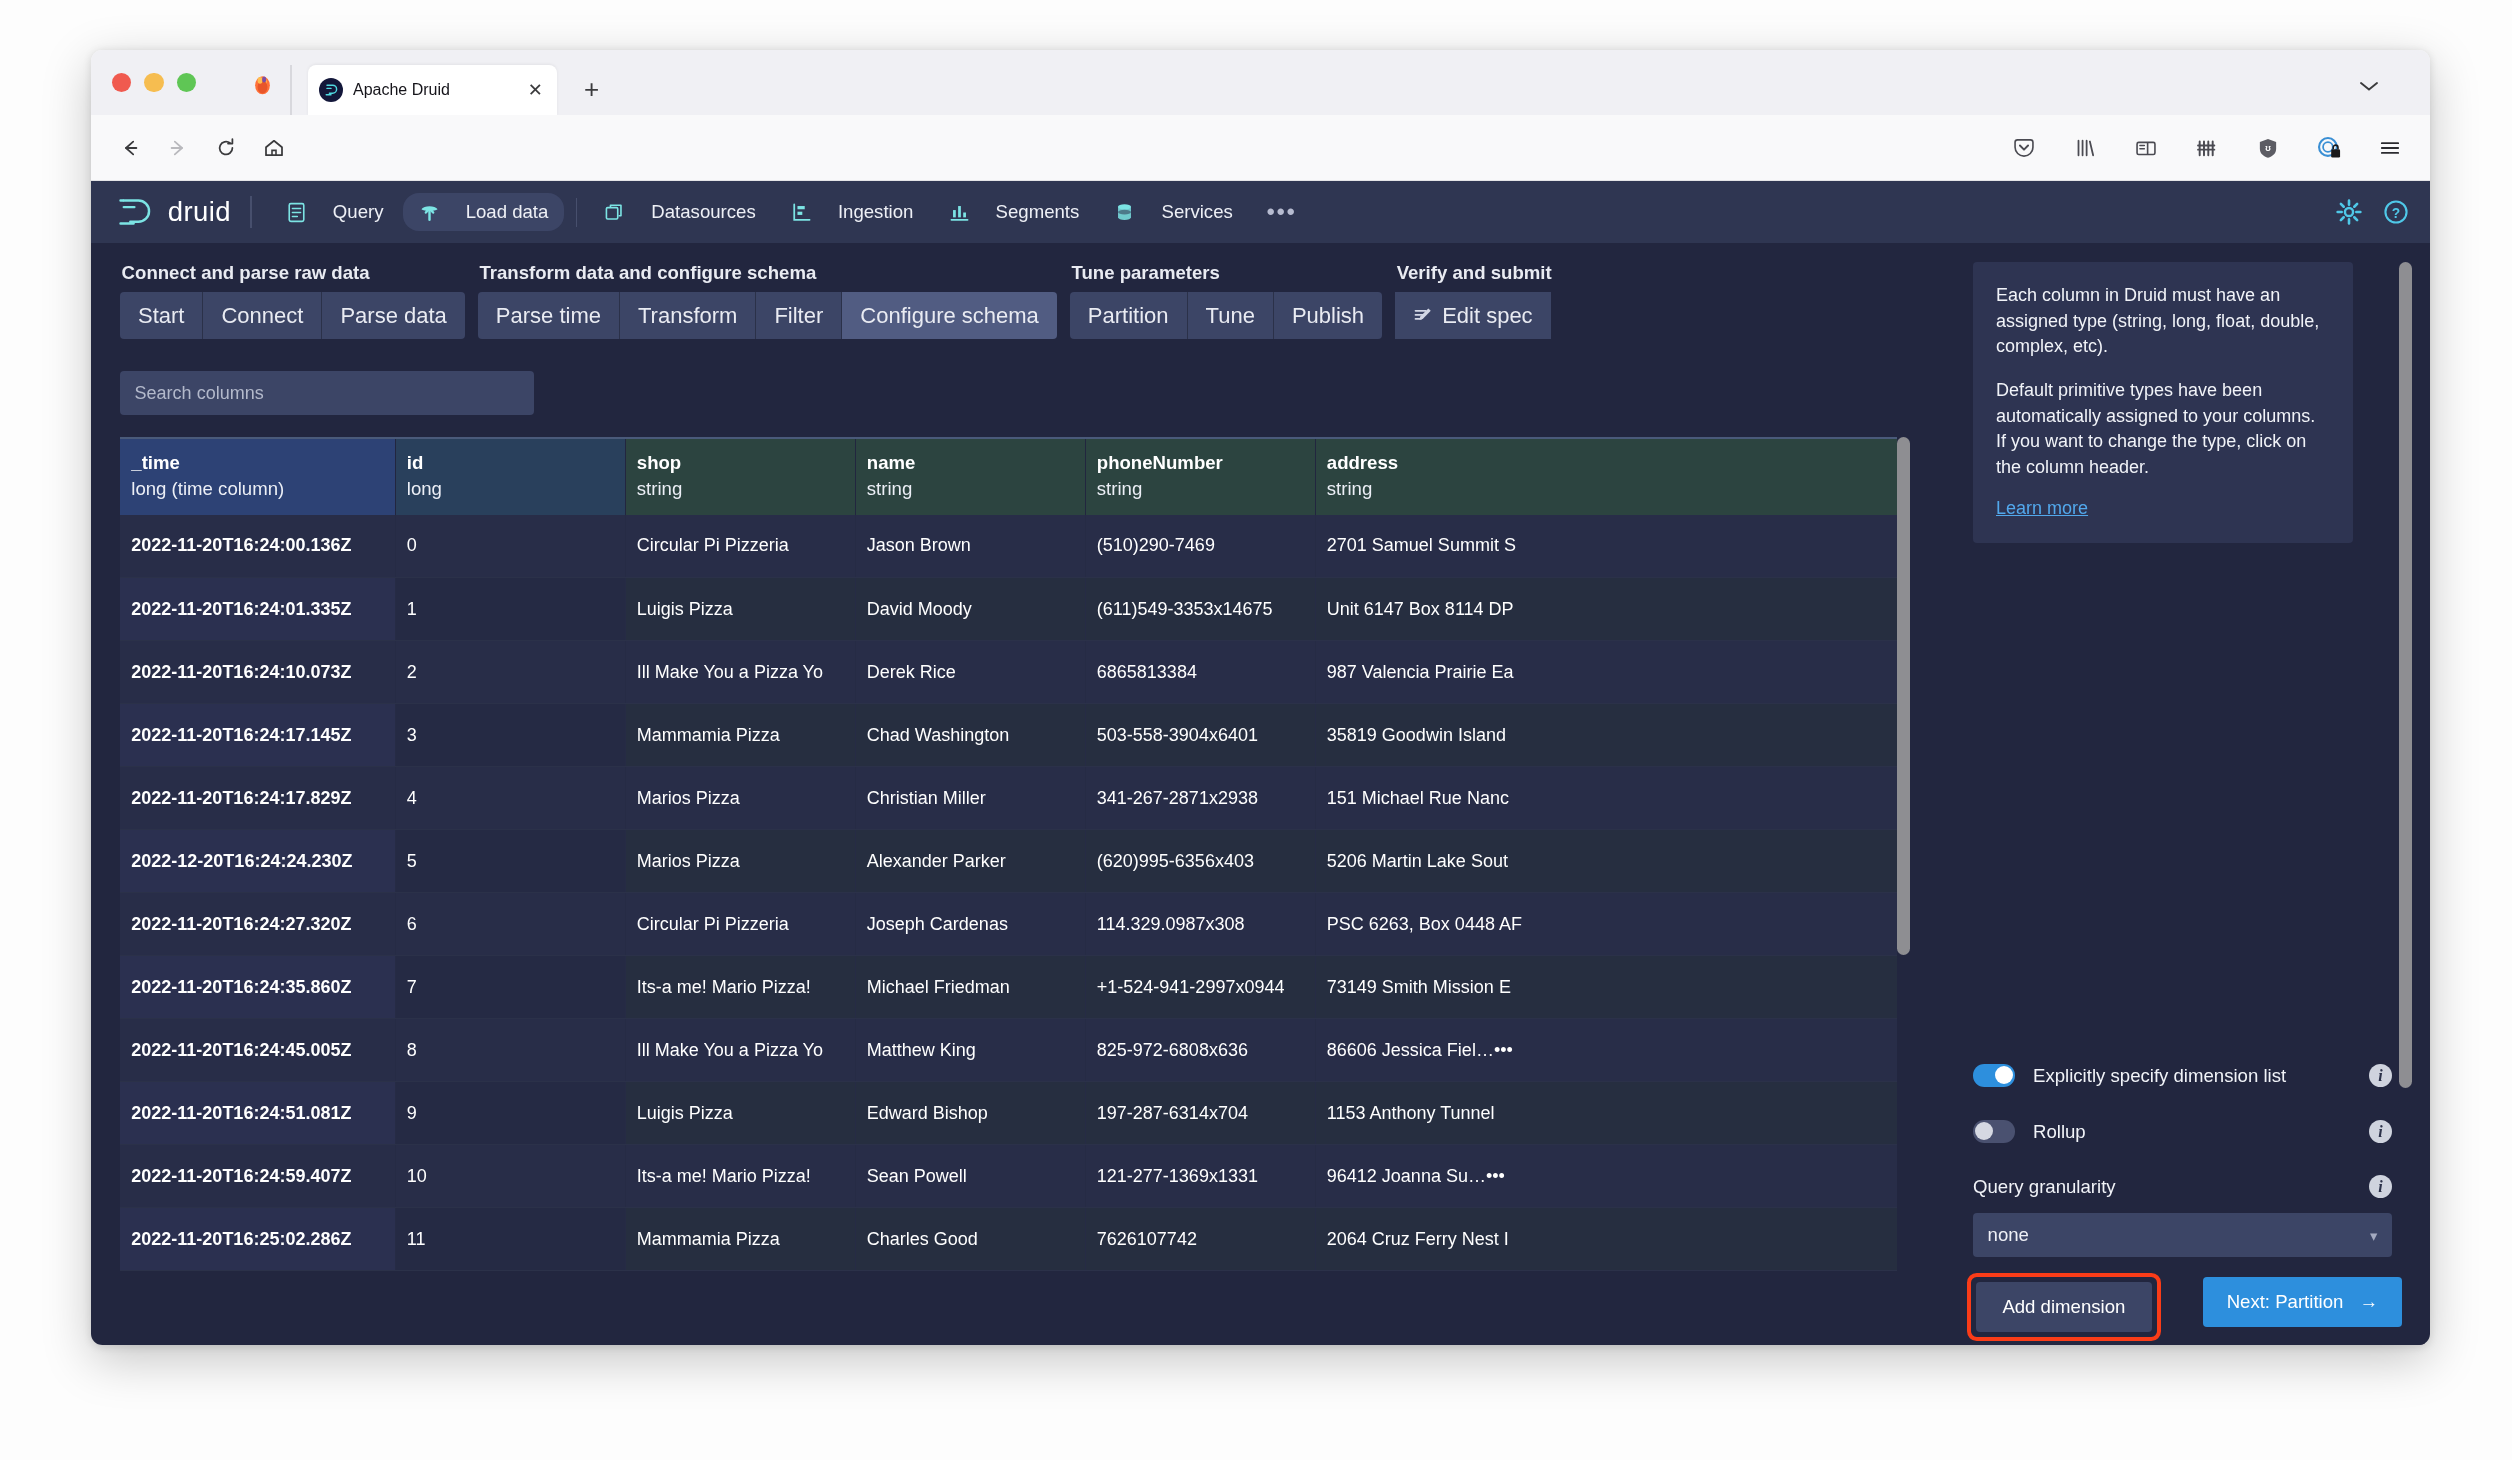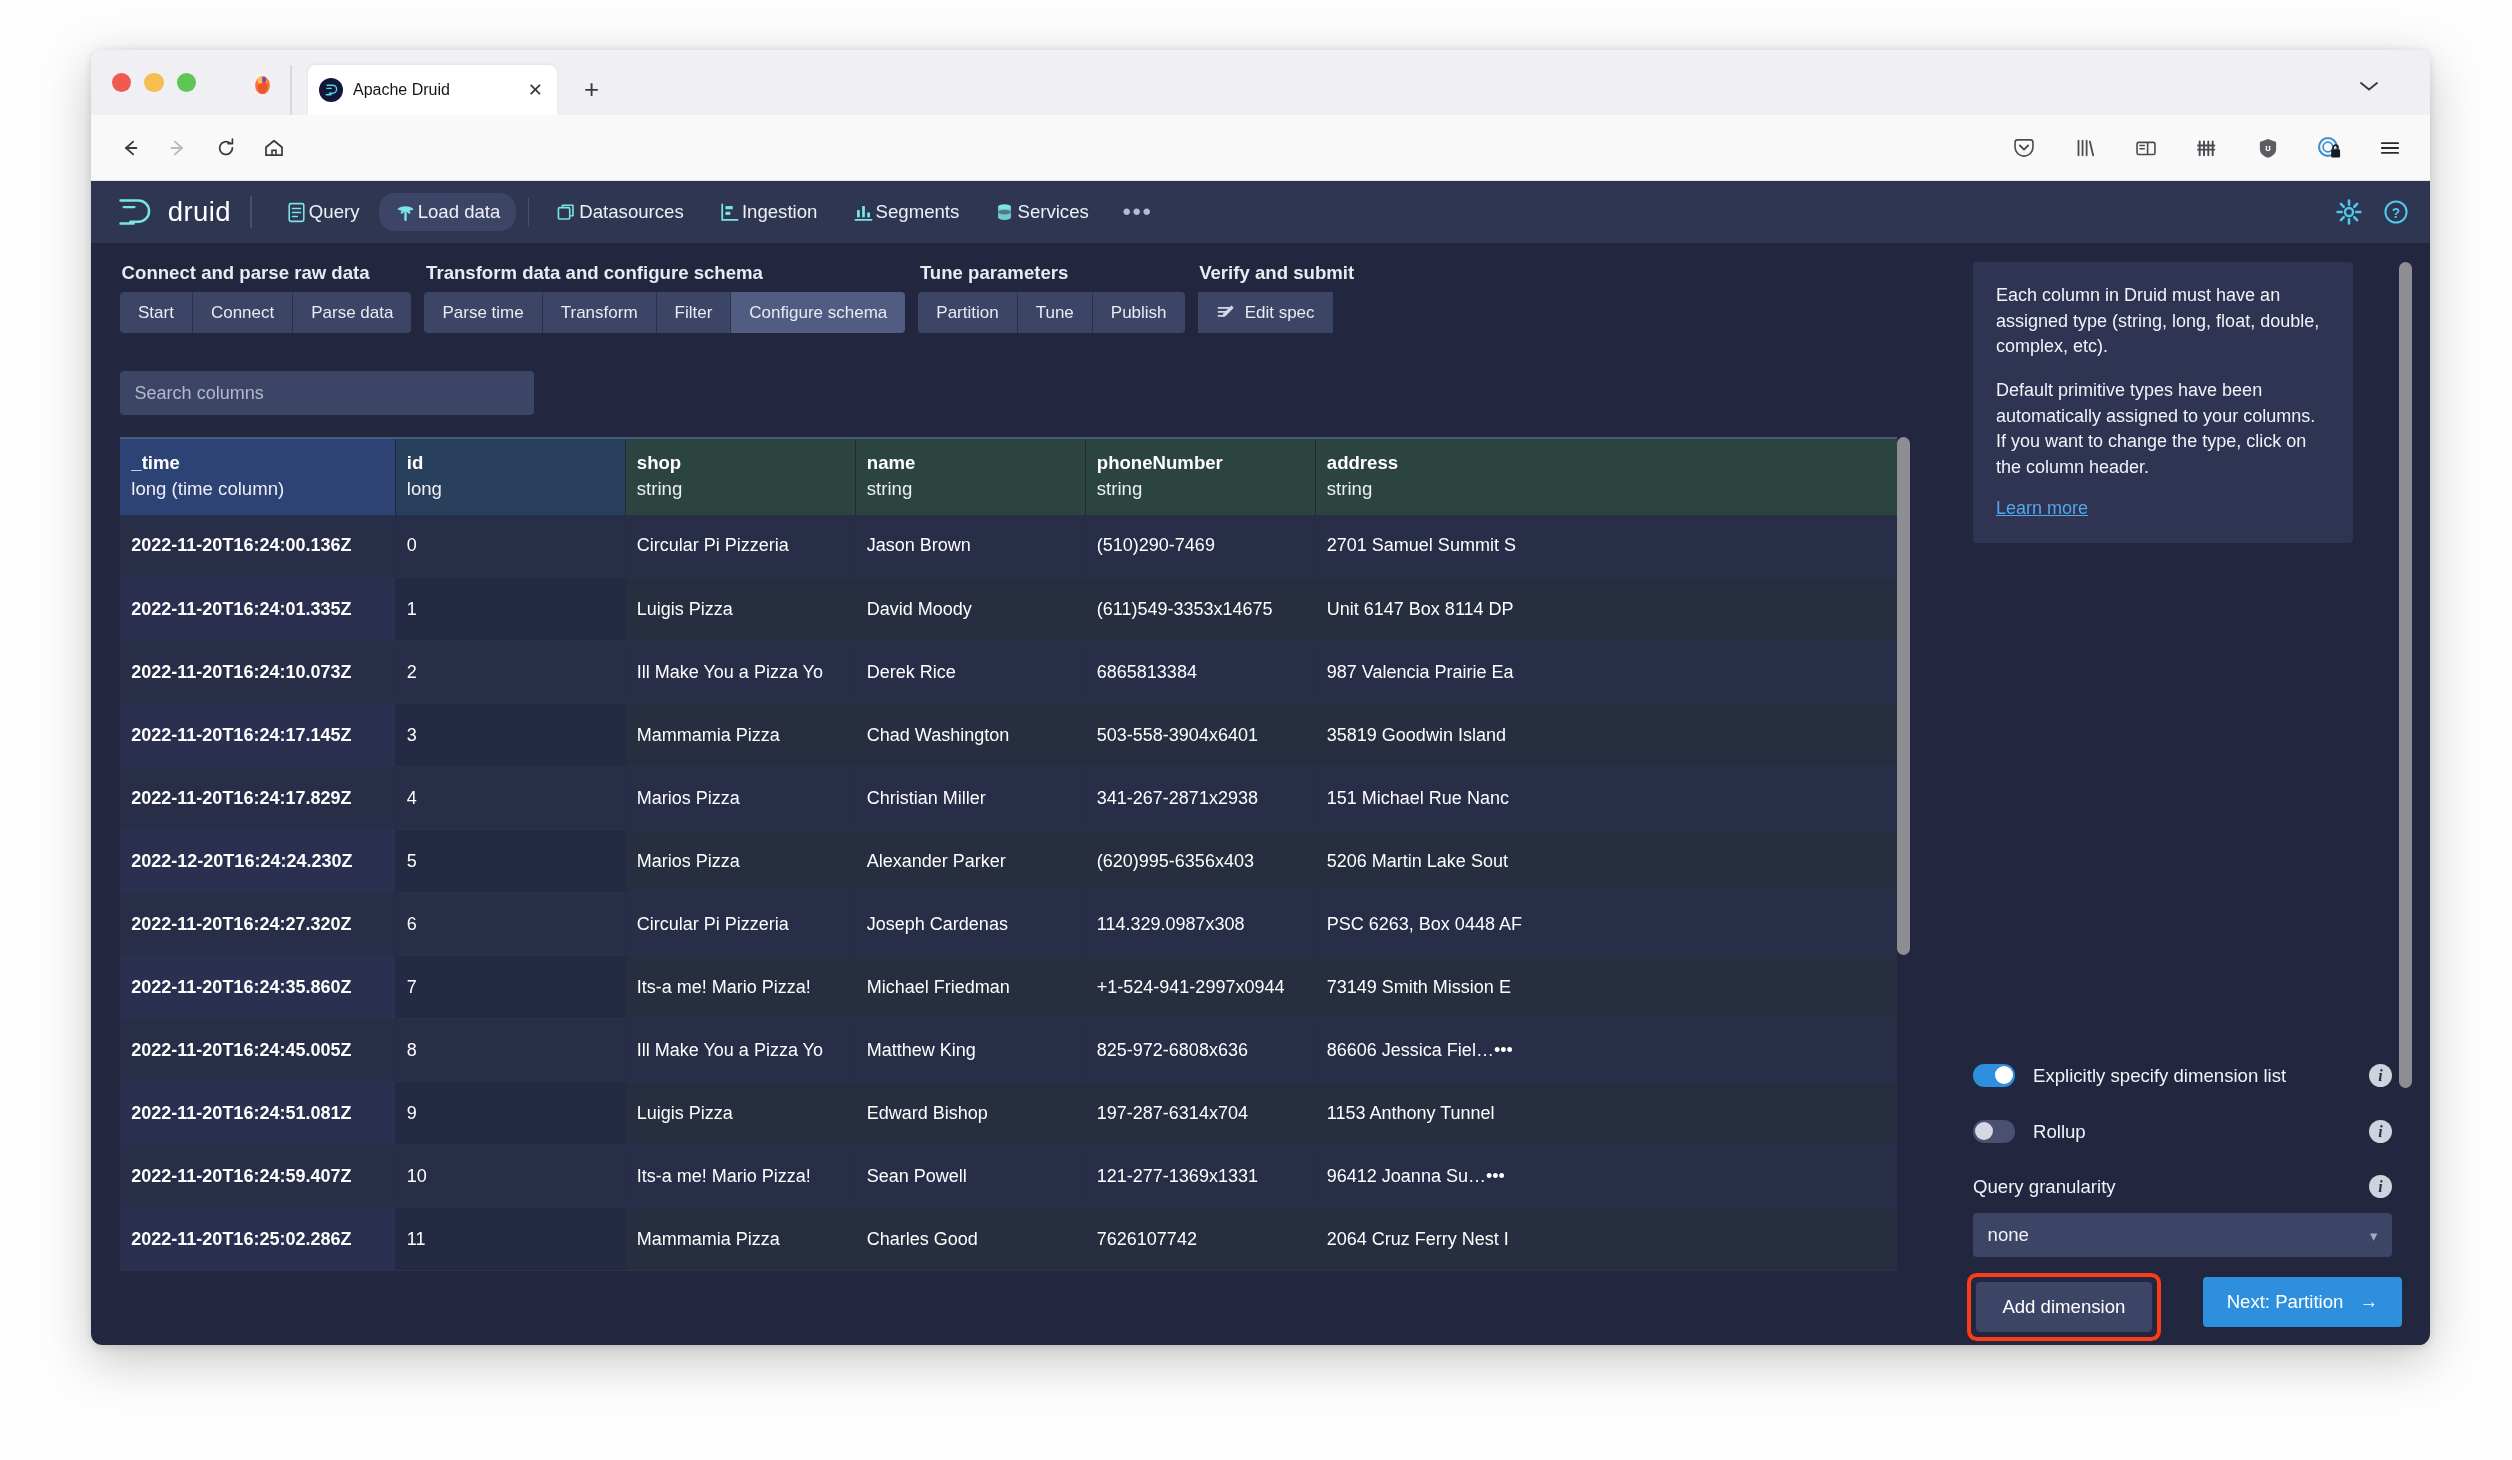--- a/index.html
+++ b/index.html
@@ -146,21 +146,21 @@
     background: #2f3652;
     display: flex; align-items: center;
     padding: 2px 23px;
     position: relative;
   }
   #druid-logo { display: flex; align-items: center; gap: 9.7px; padding-right: 19.4px; }
   #druid-logo-text { font-size: 27.5px; color: #ffffff; letter-spacing: 0.4px; }
   .header-divider { width: 1.6px; height: 32px; background: #474f6d; }
   #druid-nav { display: flex; align-items: center; gap: 3.2px; padding-left: 18px; }
   .druid-nav-item {
-    display: flex; align-items: center; gap: 2px;
+    display: flex; align-items: center; gap: 26px;
     padding: 8px 16px;
     border-radius: 16px;
     color: #eef0f6; font-size: 18.6px;
     white-space: nowrap;
   }
   .druid-nav-item.active { background: #3c4566; }
   .nav-sep { width: 1.6px; height: 29px; background: #474f6d; margin: 0 8px; }
   .druid-icon { color: #7ce4e4; display: flex; align-items: center; }
   #druid-more {
     color: #b6bbd0; font-size: 24px; letter-spacing: 1.6px;
@@ -186,21 +186,21 @@
   .step-group { display: flex; flex-direction: column; gap: 8px; }
   .step-group-title {
     font-size: 18.6px; color: #e9ebf2; font-weight: bold;
     padding-left: 1.6px;
     white-space: nowrap;
   }
   .step-buttons { display: flex; }
   .step-btn {
     background: #3c4566;
     color: #e9ebf2;
-    font-size: 17px;
+    font-size: 22px;
     padding: 10.5px 18px;
     border-right: 1.6px solid #2b3149;
     white-space: nowrap;
   }
   .step-btn:first-child { border-radius: 4px 0 0 4px; }
   .step-btn:last-child { border-right: none; border-radius: 0 4px 4px 0; }
   .step-btn.single { border-radius: 0; }
   .step-btn.active { background: #515c82; }
   .step-btn.with-icon { display: flex; align-items: center; gap: 9.7px; }
 

